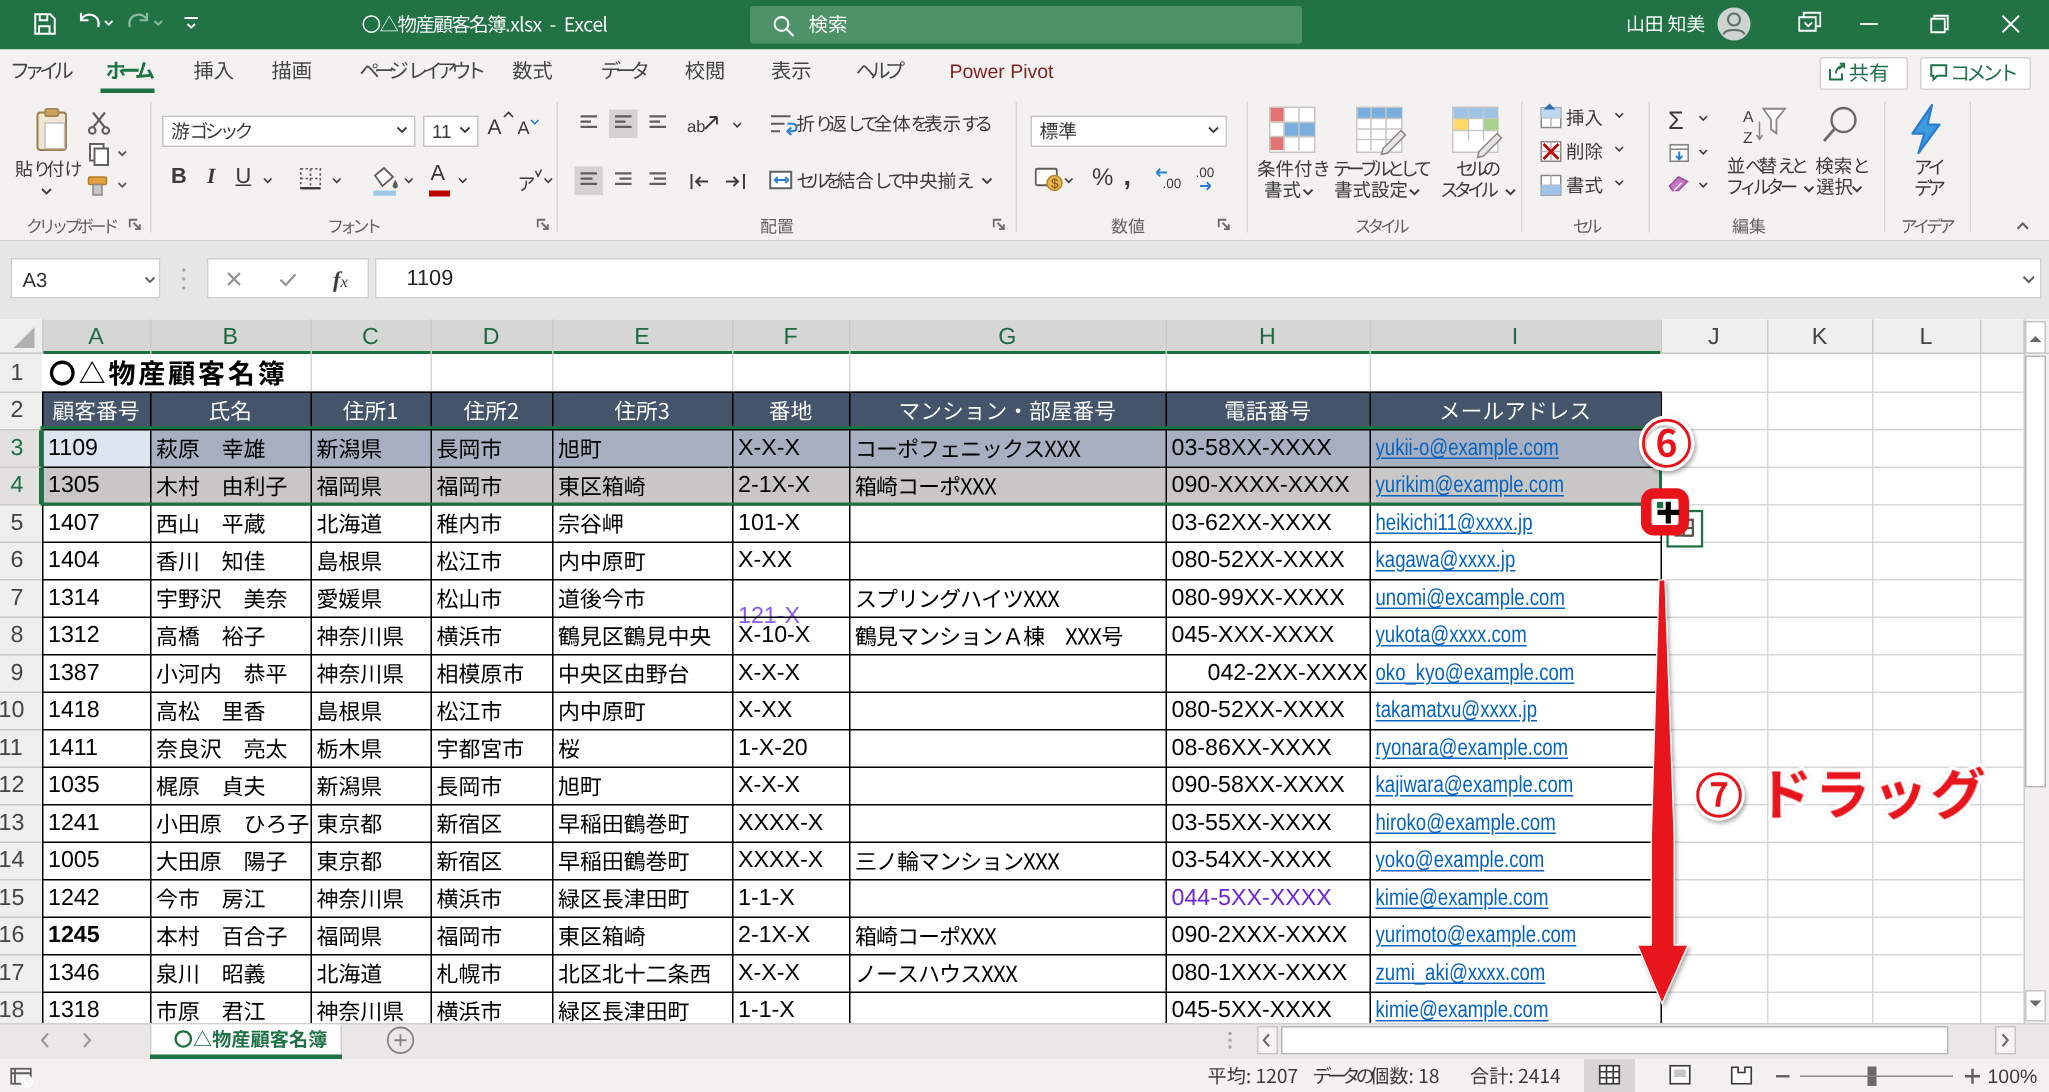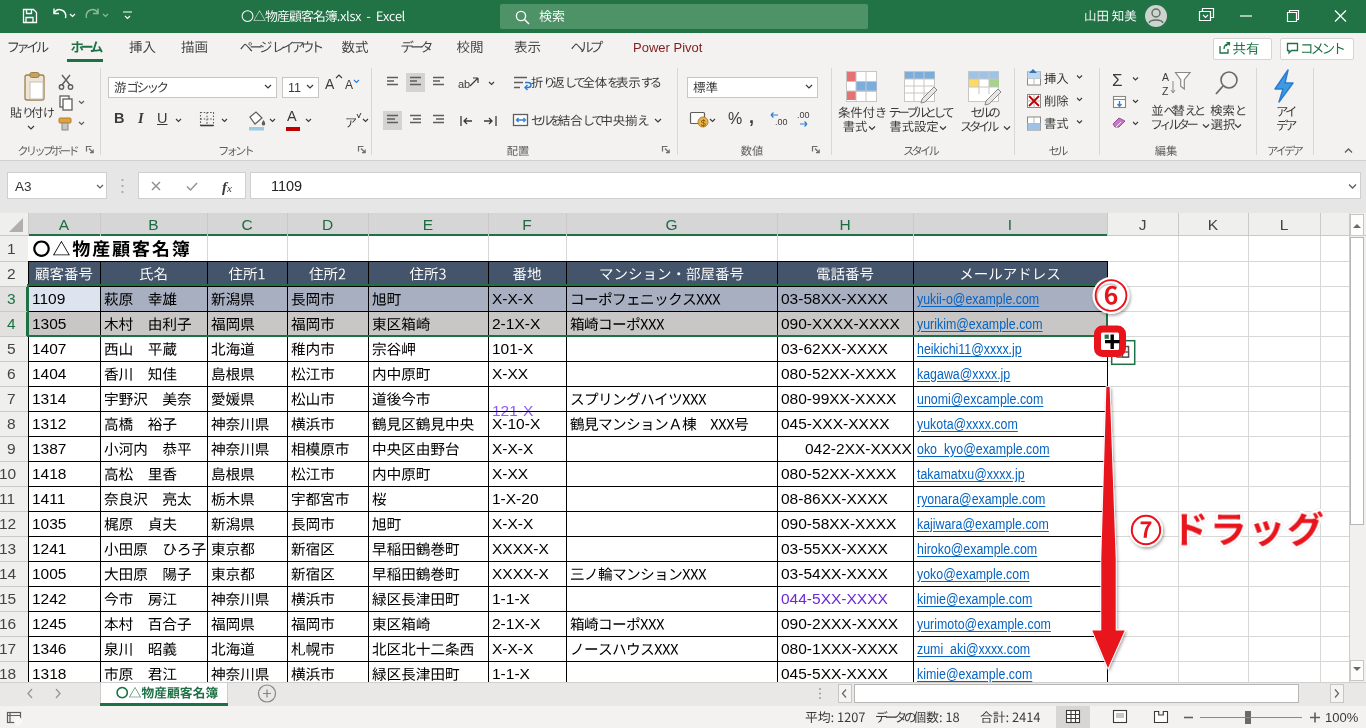--- a/index.html
+++ b/index.html
@@ -72,21 +72,21 @@
 <div style="position:absolute;left:781px;top:541px;font-size:15.5px;line-height:1;color:#000;font-weight:400;white-space:pre;">03-55XX-XXXX</div>
 <div style="position:absolute;left:917px;top:541px;font-size:15.5px;line-height:1;color:#0563c1;font-weight:400;white-space:pre;text-decoration:underline;transform:scaleX(.8);transform-origin:0 0;text-underline-offset:2px">hiroko@example.com</div>
 <div style="position:absolute;left:32px;top:566px;font-size:15.5px;line-height:1;color:#000;font-weight:400;white-space:pre;">1005</div>
 <div style="position:absolute;left:492px;top:566px;font-size:15.5px;line-height:1;color:#000;font-weight:400;white-space:pre;">XXXX-X</div>
 <div style="position:absolute;left:781px;top:566px;font-size:15.5px;line-height:1;color:#000;font-weight:400;white-space:pre;">03-54XX-XXXX</div>
 <div style="position:absolute;left:917px;top:566px;font-size:15.5px;line-height:1;color:#0563c1;font-weight:400;white-space:pre;text-decoration:underline;transform:scaleX(.8);transform-origin:0 0;text-underline-offset:2px">yoko@example.com</div>
 <div style="position:absolute;left:32px;top:591px;font-size:15.5px;line-height:1;color:#000;font-weight:400;white-space:pre;">1242</div>
 <div style="position:absolute;left:492px;top:591px;font-size:15.5px;line-height:1;color:#000;font-weight:400;white-space:pre;">1-1-X</div>
 <div style="position:absolute;left:781px;top:591px;font-size:15.5px;line-height:1;color:#6d28d9;font-weight:400;white-space:pre;">044-5XX-XXXX</div>
 <div style="position:absolute;left:917px;top:591px;font-size:15.5px;line-height:1;color:#0563c1;font-weight:400;white-space:pre;text-decoration:underline;transform:scaleX(.8);transform-origin:0 0;text-underline-offset:2px">kimie@example.com</div>
-<div style="position:absolute;left:32px;top:616px;font-size:15.5px;line-height:1;color:#000;font-weight:400;white-space:pre;">1245</div>
+<div style="position:absolute;left:32px;top:616px;font-size:15.5px;line-height:1;color:#000;font-weight:700;white-space:pre;">1245</div>
 <div style="position:absolute;left:492px;top:616px;font-size:15.5px;line-height:1;color:#000;font-weight:400;white-space:pre;">2-1X-X</div>
 <div style="position:absolute;left:781px;top:616px;font-size:15.5px;line-height:1;color:#000;font-weight:400;white-space:pre;">090-2XXX-XXXX</div>
 <div style="position:absolute;left:917px;top:616px;font-size:15.5px;line-height:1;color:#0563c1;font-weight:400;white-space:pre;text-decoration:underline;transform:scaleX(.8);transform-origin:0 0;text-underline-offset:2px">yurimoto@example.com</div>
 <div style="position:absolute;left:32px;top:641px;font-size:15.5px;line-height:1;color:#000;font-weight:400;white-space:pre;">1346</div>
 <div style="position:absolute;left:492px;top:641px;font-size:15.5px;line-height:1;color:#000;font-weight:400;white-space:pre;">X-X-X</div>
 <div style="position:absolute;left:781px;top:641px;font-size:15.5px;line-height:1;color:#000;font-weight:400;white-space:pre;">080-1XXX-XXXX</div>
 <div style="position:absolute;left:917px;top:641px;font-size:15.5px;line-height:1;color:#0563c1;font-weight:400;white-space:pre;text-decoration:underline;transform:scaleX(.8);transform-origin:0 0;text-underline-offset:2px">zumi_aki@xxxx.com</div>
 <div style="position:absolute;left:32px;top:666px;font-size:15.5px;line-height:1;color:#000;font-weight:400;white-space:pre;">1318</div>
 <div style="position:absolute;left:492px;top:666px;font-size:15.5px;line-height:1;color:#000;font-weight:400;white-space:pre;">1-1-X</div>
 <div style="position:absolute;left:781px;top:666px;font-size:15.5px;line-height:1;color:#000;font-weight:400;white-space:pre;">045-5XX-XXXX</div>

